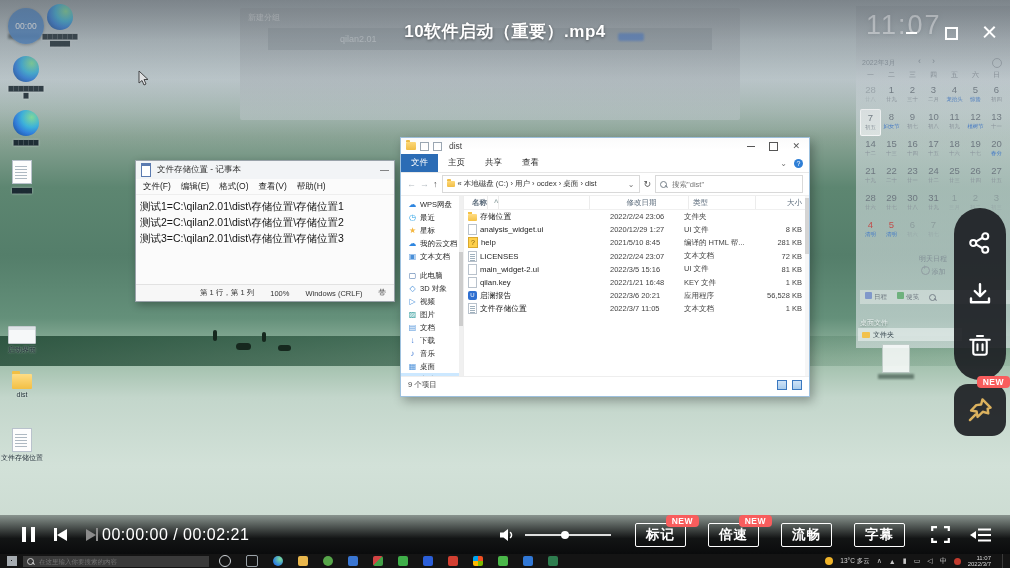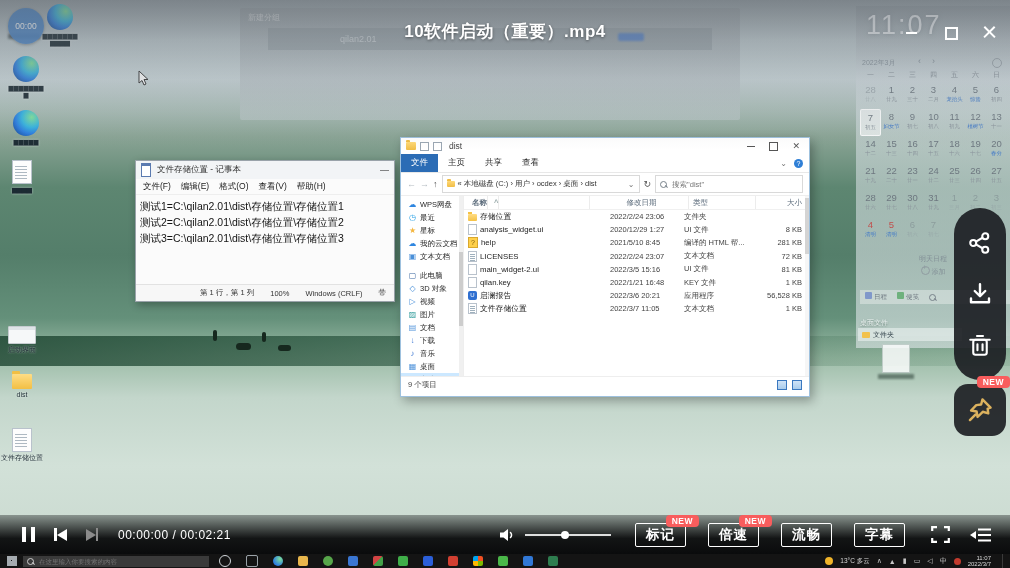--- a/index.html
+++ b/index.html
@@ -192,21 +192,21 @@
 
   .bottom-bar{position:absolute;left:0;right:0;bottom:14px;height:39px;display:flex;align-items:center;
     background:linear-gradient(180deg,rgba(12,14,16,.35),rgba(9,10,11,.95) 60%,#0a0b0c);}
   .pause-btn{display:flex;gap:5px;margin-left:22px;cursor:pointer;}
   .pause-btn i{width:4px;height:15px;background:#fff;display:block;}
   .step-btn{display:flex;align-items:center;margin-left:19px;cursor:pointer;}
   .step-btn .bar{width:2.5px;height:13px;background:#fff;}
   .step-btn .tri-l{width:0;height:0;border-top:6.5px solid transparent;border-bottom:6.5px solid transparent;border-right:10px solid #fff;}
   .step-btn .tri-r{width:0;height:0;border-top:6.5px solid transparent;border-bottom:6.5px solid transparent;border-left:10px solid #8b8b8b;}
   .step-btn.next .bar{background:#8b8b8b;}
-  .time-text{margin-left:20px;font-size:12px;color:#fff;letter-spacing:.5px;}
+  .time-text{margin-left:4px;font-size:16px;color:#fff;letter-spacing:.5px;}
   .vol{margin-left:auto;display:flex;align-items:center;}
   .vol-slider{width:86px;height:12px;position:relative;margin-left:8px;cursor:pointer;}
   .vol-line{position:absolute;left:0;top:5px;width:100%;height:2px;background:rgba(255,255,255,.85);}
   .vol-knob{position:absolute;left:36px;top:2px;width:8px;height:8px;border-radius:50%;background:#fff;}
   .pbtns{display:flex;gap:22px;margin-left:24px;}
   .pbtn{position:relative;border:1.5px solid #fff;border-radius:2px;color:#fff;font-size:13.5px;font-weight:600;
     padding:2px 10px;letter-spacing:1px;background:transparent;cursor:pointer;font-family:inherit;}
   .pbtn .new-badge{top:-9px;right:-14px;}
   .fs-btn{margin-left:26px;cursor:pointer;display:flex;}
   .pl-btn{margin-left:20px;margin-right:18px;cursor:pointer;display:flex;}

